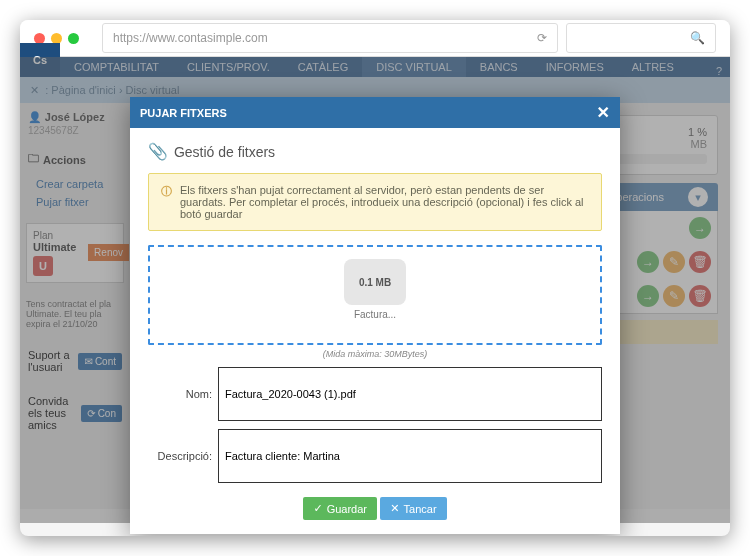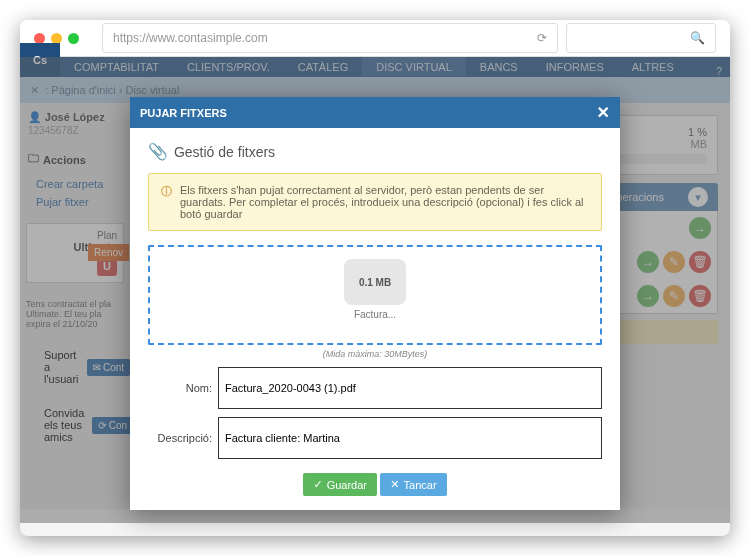--- a/index.html
+++ b/index.html
@@ -21,27 +21,27 @@
 .nav-item.active { background: #3a6a9d; }
 .user-area { margin-left: auto; display: flex; align-items: center; padding-right: 8px; gap: 8px; }
 .breadcrumb-row { height: 26px; background: #b8d0e5; display: flex; align-items: center; padding: 0 10px; color: #5a7a95; font-size: 11px; gap: 6px; }
 .main { display: flex; height: calc(100% - 60px); }
 .sidebar { width: 110px; background: #e8e8e8; padding: 8px 0; font-size: 11px; }
 .sb-user { padding: 0 8px 8px; color: #444; }
 .sb-user .name { font-weight: bold; }
 .sb-user .id { color: #999; font-size: 10px; }
 .sb-section { padding: 6px 8px; color: #333; font-weight: bold; display:flex; align-items:center; gap:4px;}
 .sb-link { padding: 3px 8px 3px 16px; color: #2b6aa8; cursor: pointer; }
-.plan-box { margin: 12px 6px; background: #fff; border: 1px solid #ccc; padding: 6px; text-align: right; position:relative;}
+.plan-box { margin: 12px 6px; background: #fff; border: 1px solid #ccc; padding: 6px; text-align: left; position:relative;}
 .plan-box .p-label { color:#666; font-size:10px;}
 .plan-box .p-name { font-weight:bold; color:#333;}
 .plan-box .p-icon { width:20px;height:20px;background:#d9534f;color:#fff;font-weight:bold;display:inline-flex;align-items:center;justify-content:center;border-radius:3px;margin-top:3px;}
 .renov { position:absolute; right:-6px; top:20px; background:#e57332; color:#fff; font-size:10px; padding:3px 6px; border-radius:0;}
 .sb-note { font-size: 9px; color:#666; padding:4px 6px; }
-.sb-support { display:flex; align-items:center; justify-content:space-between; padding:6px 24px; margin-top:10px;gap:8px;}
+.sb-support { display:flex; align-items:center; justify-content:space-between; padding:6px 8px; margin-top:10px;gap:8px;}
 .sb-btn { background:#2b6aa8; color:#fff; font-size:10px; padding:3px 6px; border-radius:2px; display:inline-flex; align-items:center; gap:2px;}
 .content { flex:1; background:#ececec; padding: 12px; position:relative;}
 .panel { background:#fff; border:1px solid #ccc; border-radius:3px; margin-bottom:8px; padding:10px; font-size:11px; color:#555;}
 .usage-bar { height:10px; background:#eee; border-radius:3px; position:relative; margin-top:4px;}
 .table-hdr { background:#5b8ab7; height:28px; border-radius:3px 3px 0 0; display:flex; align-items:center; justify-content:space-between; padding:0 10px; color:#fff; font-size:11px;}
 .circ-btn { width:20px;height:20px;border-radius:50%;background:#fff;display:inline-flex;align-items:center;justify-content:center;color:#5b8ab7;}
 .row-actions { display:flex; gap:4px; justify-content:flex-end; padding:6px;}
 .act { width:22px;height:22px;border-radius:50%;display:inline-flex;align-items:center;justify-content:center;color:#fff;font-size:12px;}
 .act.go{background:#6bbd6b;} .act.edit{background:#f0ad4e;} .act.del{background:#d9534f;}
 .overlay { position:absolute; inset:0; background:rgba(100,100,100,0.5); }
@@ -52,21 +52,21 @@
 .modal-title { color:#555; font-size:14px; display:flex; align-items:center; gap:6px; margin-bottom:12px;}
 .clip-icon { color:#2f6fa7; font-size:16px;}
 .alert { background:#fdf6d7; border:1px solid #e8d872; padding:10px 12px; font-size:11px; color:#665; display:flex; gap:8px; border-radius:2px; margin-bottom:14px;}
 .alert-icon { color:#d4a84e; font-weight:bold; flex-shrink:0;}
 .dropzone { border:2px dashed #3b8de0; border-radius:2px; min-height:100px; padding:12px; display:flex; flex-direction:column; align-items:center; }
 .file-thumb { width:62px;height:46px;background:#e6e6e6;border-radius:8px;display:flex;align-items:center;justify-content:center;font-size:10px;color:#555;font-weight:bold;text-align:center;line-height:1.1;}
 .file-name { font-size:10px; color:#777; margin-top:4px; max-width:50px; overflow:hidden; text-overflow:ellipsis; white-space:nowrap;}
 .max-size { font-size:9px; color:#888; font-style:italic; text-align:center; margin-top:4px;}
 .form-row { display:flex; align-items:center; margin-top:8px; font-size:11px;}
 .form-row label { width:70px; text-align:right; padding-right:6px; color:#444;}
-.form-row input { flex:1; border:1px solid #333; padding:14px 6px; font-size:11px; font-family:inherit;}
+.form-row input { flex:1; border:1px solid #333; padding:20px 6px; font-size:11px; font-family:inherit;}
 .modal-actions { text-align:center; margin-top:14px;}
 .btn { display:inline-flex; align-items:center; gap:4px; padding:5px 10px; border:none; color:#fff; font-size:11px; cursor:pointer; border-radius:2px;}
 .btn.save { background:#5cb85c;}
 .btn.cancel { background:#5aa9e0;}
 </style>
 </head>
 <body>
 
 <div class="frame">
   <div class="browser-bar">

